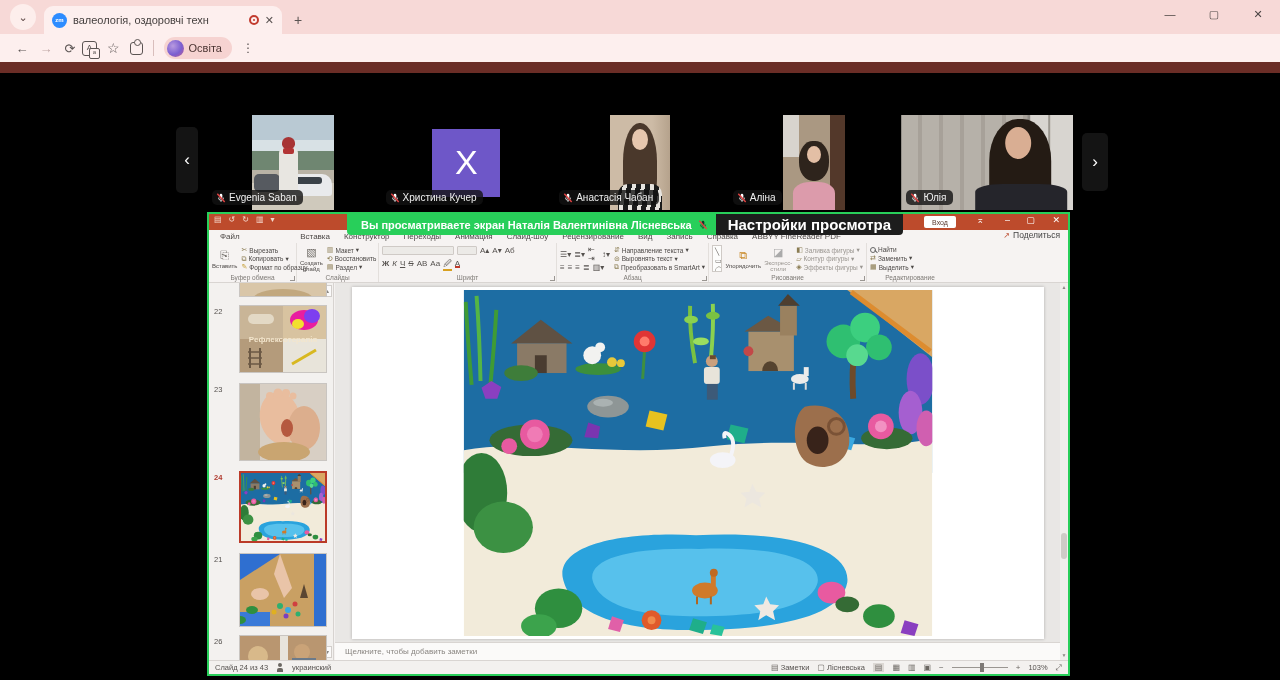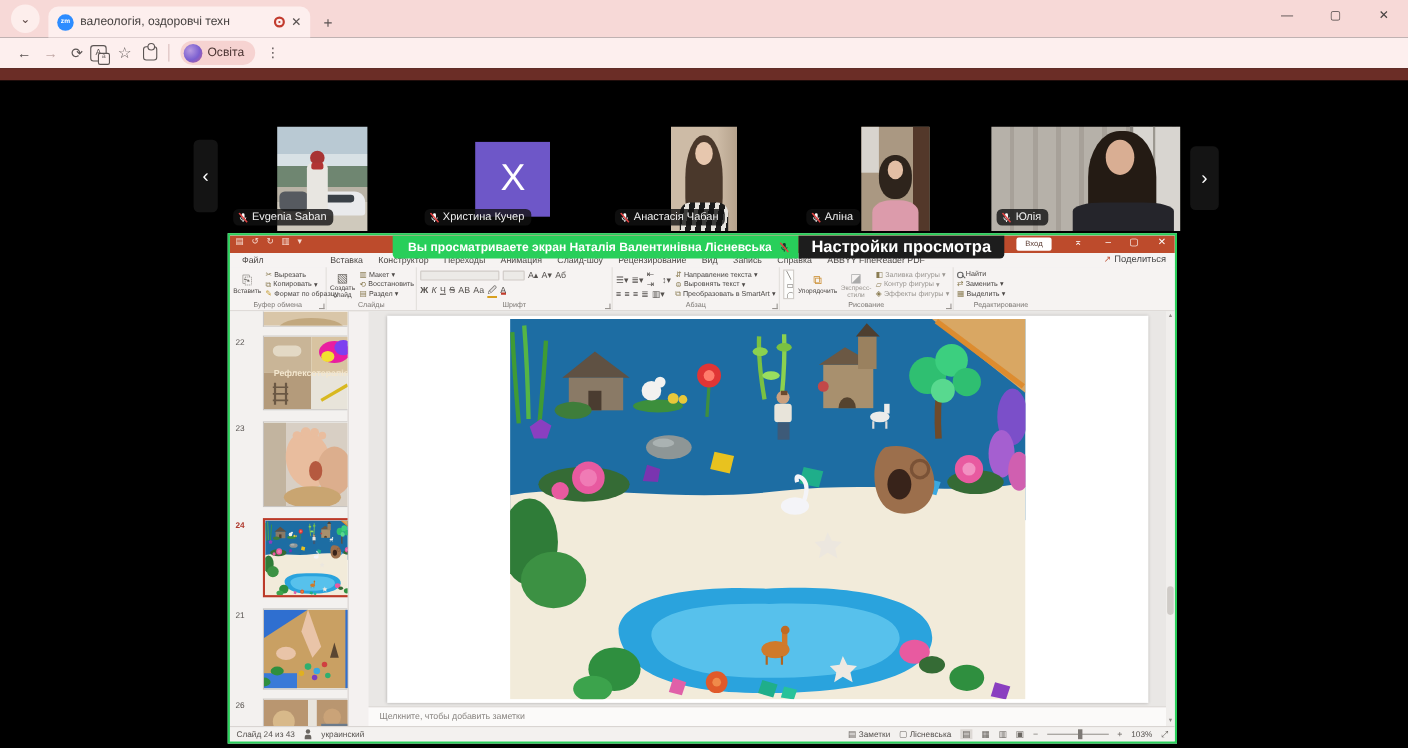--- a/index.html
+++ b/index.html
@@ -89,21 +89,21 @@
   .t5 .body { position:absolute; left:74px; bottom:0; width:92px; height:26px; background:#25252b; border-radius:30% 30% 0 0; }
 
   
   #pp { position:absolute; left:207px; top:212px; width:863px; height:464px; border:2px solid #28cf5a; background:#f4f1f0; overflow:hidden; }
   #pp-titlebar { position:absolute; top:0; left:0; right:0; height:16px; background:#bd4b2c; color:#fff; }
   .qat { position:absolute; left:5px; top:1px; display:flex; gap:7px; font-size:8px; color:#f6d9cf; }
   #signin { position:absolute; right:112px; top:2px; width:32px; height:12px; background:#fff; border-radius:2px;
     color:#5a3a30; font-size:7px; display:flex; align-items:center; justify-content:center; }
   .tb-ctl { position:absolute; top:1px; font-size:9px; color:#fff; }
 
-  #banner { position:absolute; left:128px; top:0; height:21px; display:flex; z-index:20;padding-left:20px; }
+  #banner { position:absolute; left:118px; top:0; height:21px; display:flex; z-index:20;padding-left:20px; }
   #banner-green { background:#28cf5a; color:#fff; font-size:11px; font-weight:bold; display:flex; align-items:center;
     padding:0 8px 0 14px; gap:6px; border-radius:0 0 0 4px; white-space:nowrap; }
   #banner-btn { background:#1d1d1d; color:#fff; font-size:15px; font-weight:bold; display:flex; align-items:center;
     padding:0 12px; border-radius:0 0 4px 0; white-space:nowrap; }
 
   #ribbon-tabs { position:absolute; top:16px; left:0; right:0; height:13px; background:#f6f3f2; display:flex; align-items:center; padding-left:4px; }
   .rtab { font-size:8px; color:#4c4846; padding:0 7px; line-height:13px; white-space:nowrap; }
   .rtab.active { color:#1f1d1c; font-weight:bold; box-shadow:inset 0 -2px 0 #c8442b;margin-top:40px; }
   #share-btn { position:absolute; right:8px; top:16px; font-size:8.5px; color:#444; display:flex; gap:3px; align-items:center; }
   #share-btn .arr { color:#c0553a; font-size:8px; }
@@ -123,21 +123,21 @@
   .fontrow { display:flex; flex-direction:column; justify-content:space-evenly; width:100%; }
   .frow { display:flex; align-items:center; gap:3px; }
   .fbox { height:9px; background:#eceae7; border:1px solid #cfcac6; border-radius:1px; }
   .fglyph { font-size:8px; color:#55514e; }
   .shapebox { width:62px; border:1px solid #cfcac6; background:#fdfdfc; font-size:7px; color:#6b6762; line-height:9px;
     padding:1px 2px; letter-spacing:1px; overflow:hidden; }
   .mag { width:6px; height:6px; border:1.2px solid #666; border-radius:50%; position:relative; display:inline-block; }
   .mag::after { content:""; position:absolute; width:4px; height:1.2px; background:#666; right:-3px; bottom:-1px; transform:rotate(45deg); }
 
   
-  #thumb-panel { position:absolute; left:0; top:69px; width:108px; bottom:14px; background:#f3f1ef; border-right:1px solid #d7d3d0; overflow:hidden; }
+  #thumb-panel { position:absolute; left:0; top:69px; width:125px; bottom:14px; background:#f3f1ef; border-right:1px solid #d7d3d0; overflow:hidden; }
   .snum { position:absolute; left:5px; font-size:7.5px; color:#55514e; }
   .snum.sel { color:#b03a2e; font-weight:bold; }
   .thumb { position:absolute; left:30px; width:88px; background:#fff; border:1px solid #c9c5c1; overflow:hidden; }
   .thumb.sel { border:2px solid #bb3a28; }
   .pscroll { position:absolute; right:1px; width:9px; height:12px; background:#fbfafa; border:1px solid #d2cecb; color:#8a8682; font-size:6px; text-align:center; line-height:11px; }
   #editor { position:absolute; left:126px; top:69px; right:8px; height:359px; background:#e9e7e5; display:flex; align-items:center; justify-content:center; }
   #slide { width:692px; height:352px; background:#fff; box-shadow:0 0 3px rgba(0,0,0,.25); display:flex; align-items:center; justify-content:center; }
   #vscroll { position:absolute; right:0; top:69px; width:8px; bottom:14px; background:#f0eeec; }
   #vscroll .arr { position:absolute; left:0; width:8px; height:9px; font-size:5px; color:#8a8682; text-align:center; line-height:9px; }
   #vthumb { position:absolute; left:1px; top:250px; width:6px; height:26px; background:#cfcbc7; border-radius:3px; }

